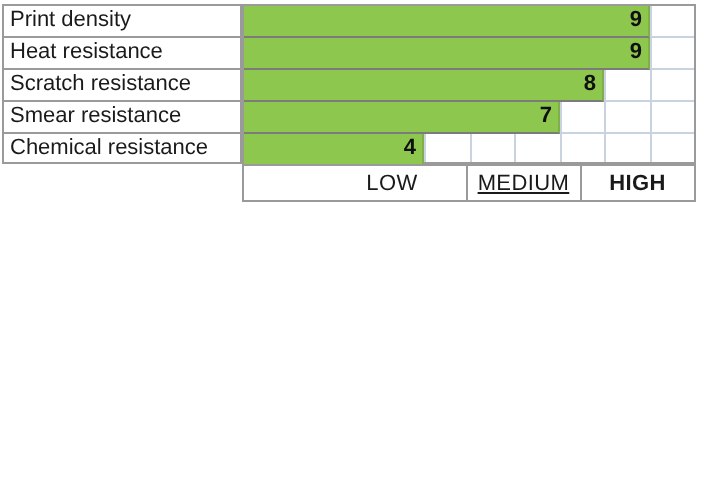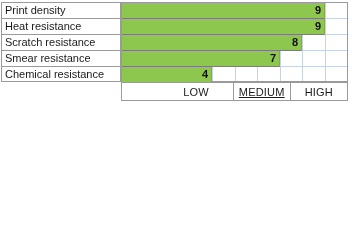--- a/index.html
+++ b/index.html
@@ -182,16 +182,16 @@
       <div class="bar-row">
         <div class="bar" style="width: 90px; background: rgb(142, 199, 78);"></div>
         <div class="bar-value" style="left: 0px; width: 90px;">4</div>
       </div>
     </div>
   </div>
 
   <div class="axis" id="axis">
     <div class="axis-seg" style="width: 90px;">LOW</div>
     <div class="axis-seg" style="width: 68px; text-decoration: underline;">MEDIUM</div>
-    <div class="axis-seg" style="width: 68px;">HIGH</div>
+    <div class="axis-seg" style="width: 68px; font-weight: bold;">HIGH</div>
   </div>
 
 </div>
 
 </body></html>

